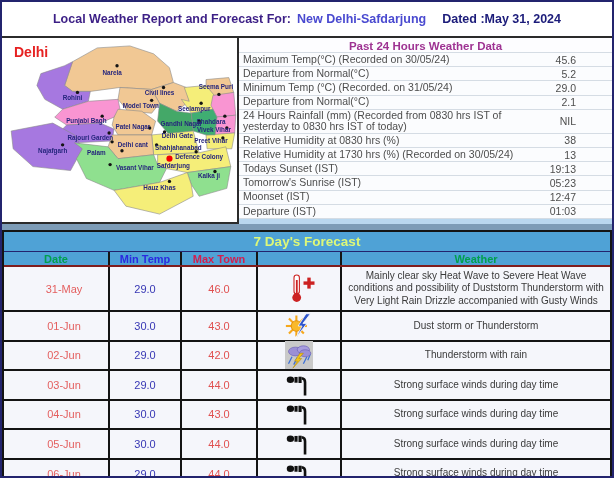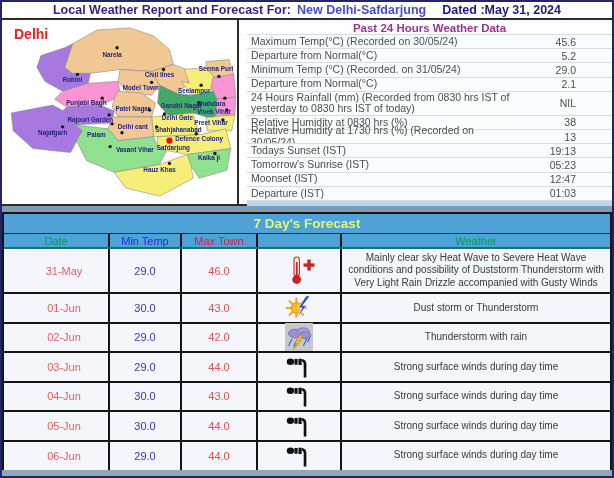--- a/index.html
+++ b/index.html
@@ -1,46 +1,46 @@
 <!DOCTYPE html>
 <html><head>
 <meta charset="utf-8">
 <style>
   html,body{margin:0;padding:0;background:#8ea7bb;}
   *{box-sizing:border-box;font-family:"Liberation Sans",sans-serif;}
   .page{width:614px;height:478px;border:2px solid #23246e;background:#8ea7bb;overflow:hidden;}
   
-  .titlebar{height:18px;background:#ffffff;border-bottom:2px solid #2b2b2b;
+  .titlebar{height:36px;background:#ffffff;border-bottom:2px solid #2b2b2b;
     display:flex;align-items:center;justify-content:center;gap:6px;
     font-size:12.5px;font-weight:bold;white-space:nowrap;}
   .titlebar .t-main{color:#3c1f86;}
   .titlebar .t-station{color:#4a4ad0;font-weight:bold;}
   .titlebar .t-dated{color:#1c1c7a;margin-left:10px;}
   
   .topsec{height:186px;display:flex;border-bottom:2px solid #2b2b2b;background:#fff;}
   .map-panel{width:237px;border-right:2px solid #2b2b2b;background:#fff;position:relative;}
-  .data-panel{flex:1;background:#fdfdff;display:flex;flex-direction:column;padding-left:8px;}
+  .data-panel{flex:1;background:#fdfdff;display:flex;flex-direction:column;}
   .data-title{height:15px;text-align:center;font-size:11.5px;font-weight:bold;color:#9e3392;
     padding-top:2px;}
   .p24rows{flex:1;display:flex;flex-direction:column;}
   .p24row{display:flex;align-items:center;height:14.2px;border-top:1px solid #d5dce4;
     font-size:10.5px;color:#4d4d4d;background:#fbfcfe;}
   .p24row.tall{height:24px;}
   .p24row .lbl{flex:1;padding-left:4px;line-height:11.5px;}
   .p24row .val{width:96px;text-align:right;padding-right:36px;}
   .p24foot{height:6px;background:#b9d7ef;border-top:1px solid #d5dce4;}
   
   .gapstrip{height:6px;background:#7d9cb7;}
   
   .forecast{height:258px;border:2px solid #141414;border-left-width:2px;background:#f3f5fa;
     display:flex;flex-direction:column;}
   .fc-title{height:20px;background:#4fa2d6;color:#ddf878;font-size:13.5px;font-weight:bold;
     text-align:center;line-height:20px;border-bottom:1px solid #23246e;}
-  .fc-head{height:15px;background:#4fa2d6;display:flex;font-size:11px;font-weight:normal;
-    border-bottom:2px solid #0f766e;}
+  .fc-head{height:15px;background:#4fa2d6;display:flex;font-size:11px;font-weight:bold;
+    border-bottom:2px solid #7f1d1d;}
   .fc-head>div{text-align:center;line-height:14px;border-right:2px solid #141414;}
   .fc-head>div:last-child{border-right:none;}
   .c-date{width:106px;}  .c-min{width:72px;}  .c-max{width:76px;}
   .c-icon{width:84px;}   .c-wx{flex:1;}
   .h-date{color:#00a04e;} .h-min{color:#2a2ae0;} .h-max{color:#d31e4e;} .h-wx{color:#00a04e;}
   .fc-rows{flex:1;display:flex;flex-direction:column;}
   .fc-row{display:flex;border-bottom:2px solid #141414;background:#f5f6fb;height:29.5px;}
   .fc-row:first-child{height:45px;}
   .fc-row:last-child{border-bottom:none;flex:1;}
   .fc-row>div{border-right:2px solid #141414;display:flex;align-items:center;justify-content:center;}

